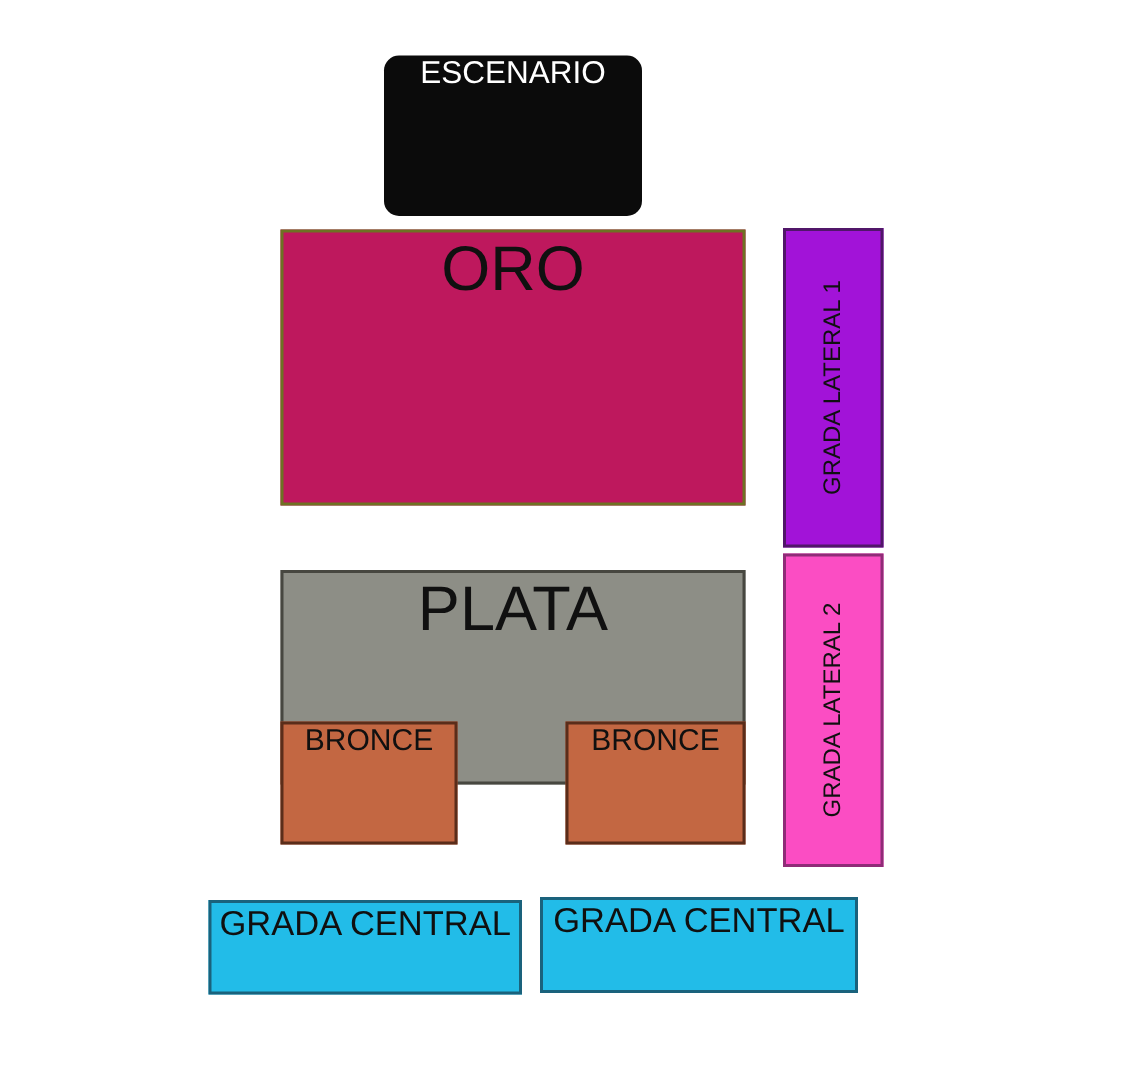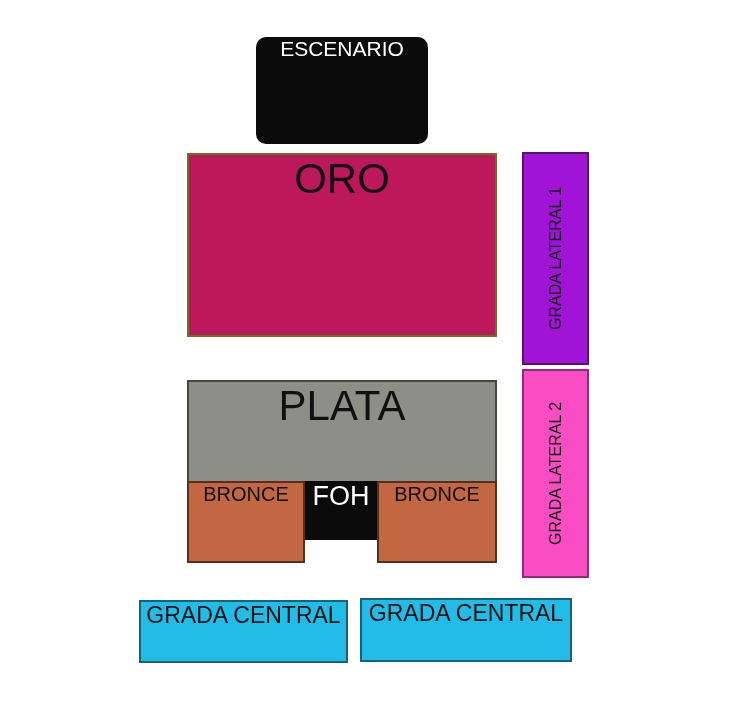--- a/index.html
+++ b/index.html
@@ -104,23 +104,20 @@
   </div>
 
   <div class="zone z-plata" style="background-color: rgb(141, 142, 134);">
     <span>PLATA</span>
   </div>
 
   <div class="zone z-bronce-left" style="background-color: rgb(195, 103, 66);">
     <span>BRONCE</span>
   </div>
 
-  <div class="zone z-foh" style="background-color: rgb(11, 11, 11);">
-    <span>FOH</span>
-  </div>
 
   <div class="zone z-bronce-right" style="background-color: rgb(195, 103, 66);">
     <span>BRONCE</span>
   </div>
 
   <div class="zone vert z-grada-lateral-1" style="background-color: rgb(162, 19, 216);">
     <span>GRADA LATERAL 1</span>
   </div>
 
   <div class="zone vert z-grada-lateral-2" style="background-color: rgb(251, 77, 195);">

